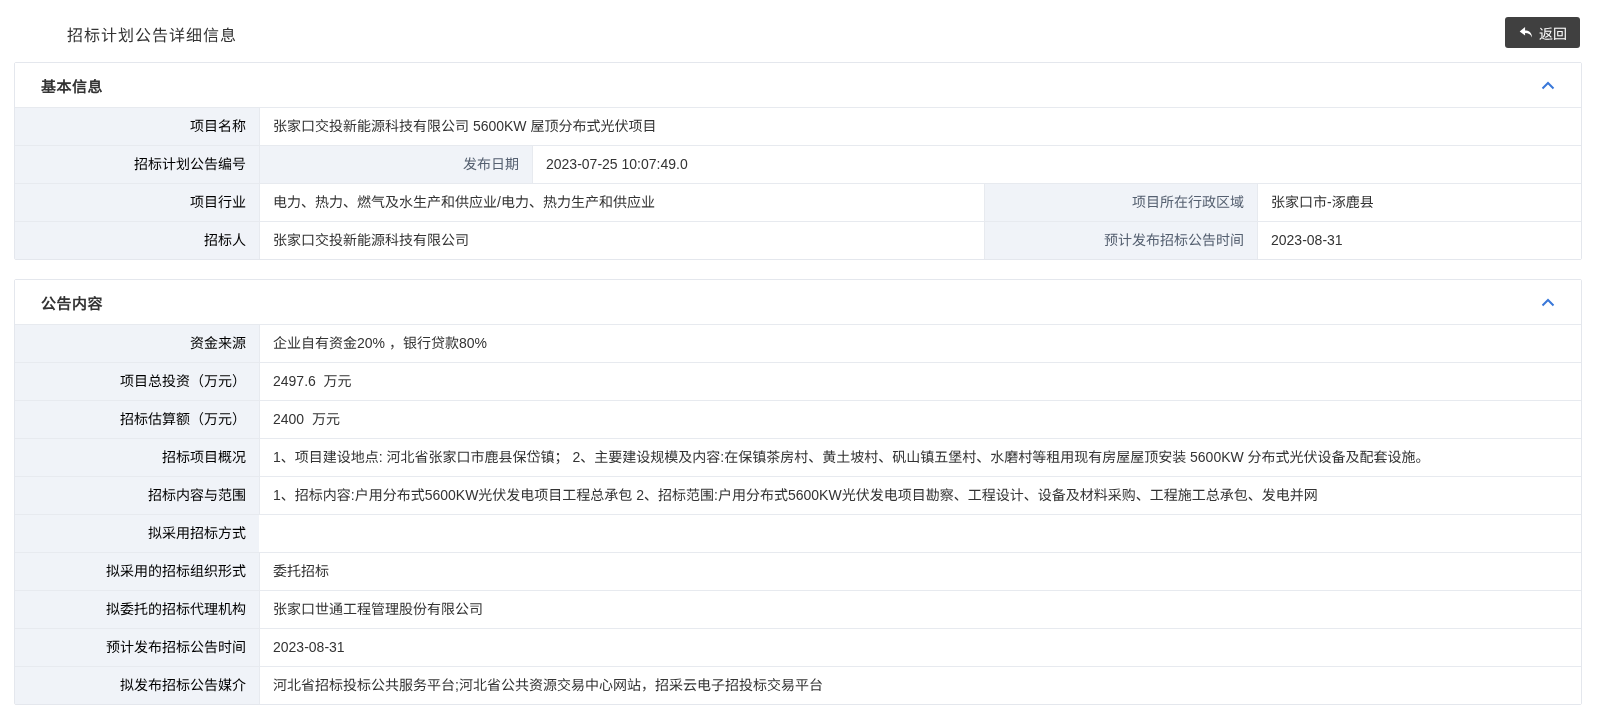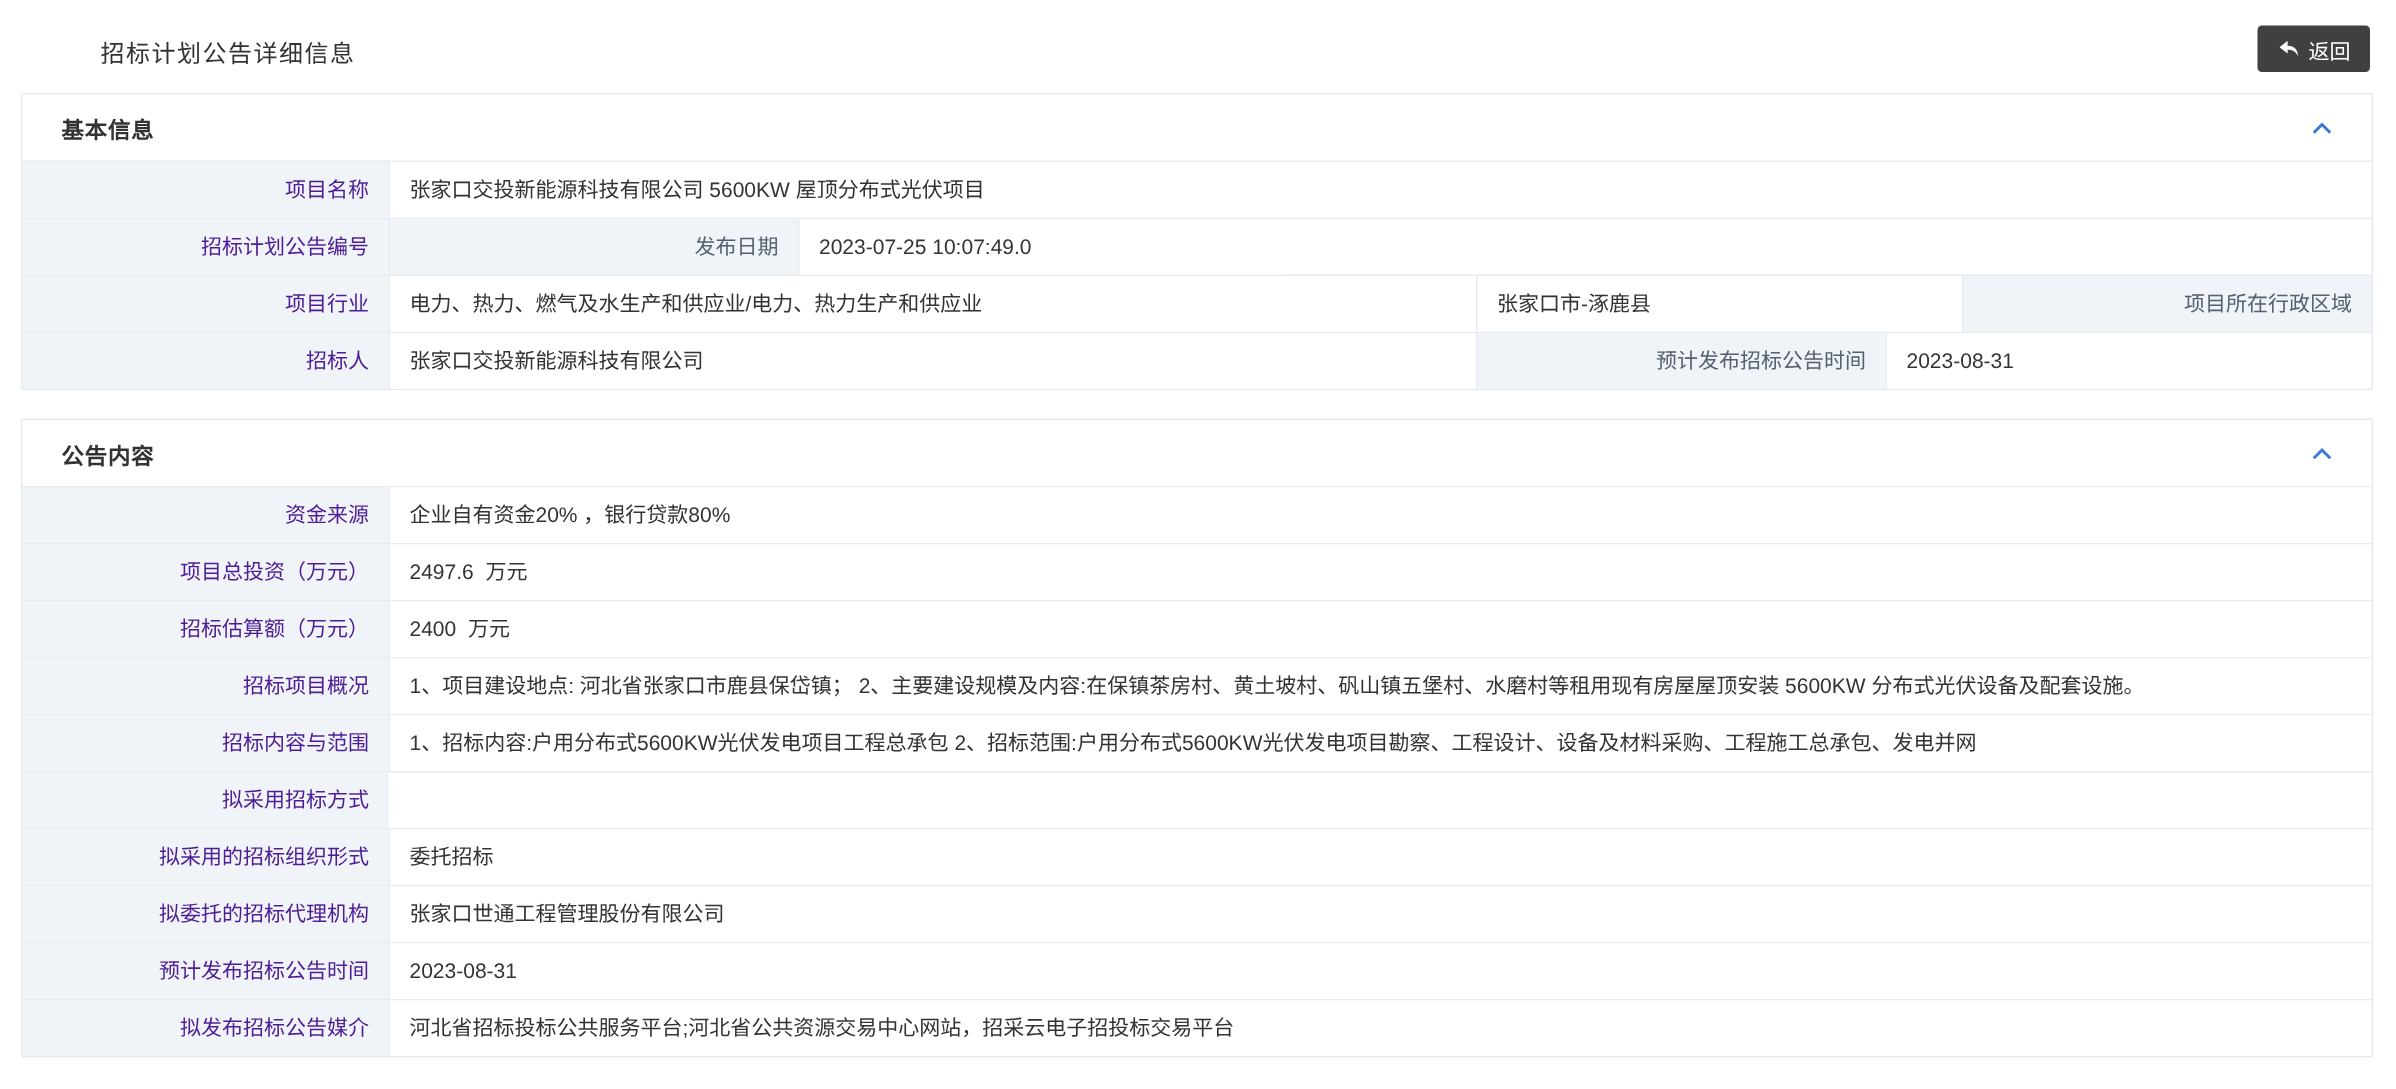--- a/index.html
+++ b/index.html
@@ -15,21 +15,21 @@
   .back-btn svg { display:block; }
   .card { margin:0 15px 19px 14px; border:1px solid #e4e7ed; border-radius:2px;
     background:#fff; }
   .card-header { height:44px; display:flex; align-items:center; justify-content:space-between;
     padding:0 26px; background:#fff; cursor:pointer; }
   .card-title { font-size:15px; font-weight:bold; color:#333; letter-spacing:0.5px; }
   .chevron { color:#3a78d9; display:flex; align-items:center; }
   .trow { display:flex; min-height:38px; border-top:1px solid #e7eaef; }
   .cell { display:flex; align-items:center; font-size:14px; line-height:1.45;
     padding:6px 13px; }
-  .cell-label { width:244px; background:#f0f3f8; color:#4c1d95;
+  .cell-label { width:244px; background:#f0f3f8; color:#000000;
     justify-content:flex-end; text-align:right; flex-shrink:0; }
   .cell-value { flex:1; background:#fff; color:#333; border-left:1px solid #e7eaef;
     white-space:pre-wrap; }
   .cell-label2 { width:273px; background:#f0f3f8; color:#556070;
     justify-content:flex-end; text-align:right; flex-shrink:0; border-left:1px solid #e7eaef; }
   .cell-value2 { width:324px; background:#fff; color:#333; flex-shrink:0;
     border-left:1px solid #e7eaef; white-space:pre-wrap; }
 </style>
 </head>
 <body>
@@ -60,22 +60,22 @@
     <div class="cell cell-value">张家口交投新能源科技有限公司 5600KW 屋顶分布式光伏项目</div>
   </div>
   <div class="trow">
     <div class="cell cell-label">招标计划公告编号</div>
     <div class="cell cell-label2">发布日期</div>
     <div class="cell cell-value2">2023-07-25 10:07:49.0</div>
   </div>
   <div class="trow">
     <div class="cell cell-label">项目行业</div>
     <div class="cell cell-value">电力、热力、燃气及水生产和供应业/电力、热力生产和供应业</div>
+    <div class="cell cell-label2">项目所在行政区域</div>
     <div class="cell cell-value2">张家口市-涿鹿县</div>
-    <div class="cell cell-label2">项目所在行政区域</div>
   </div>
   <div class="trow">
     <div class="cell cell-label">招标人</div>
     <div class="cell cell-value">张家口交投新能源科技有限公司</div>
     <div class="cell cell-label2">预计发布招标公告时间</div>
     <div class="cell cell-value2">2023-08-31</div>
   </div>
 </section>
 
 <section class="card">

